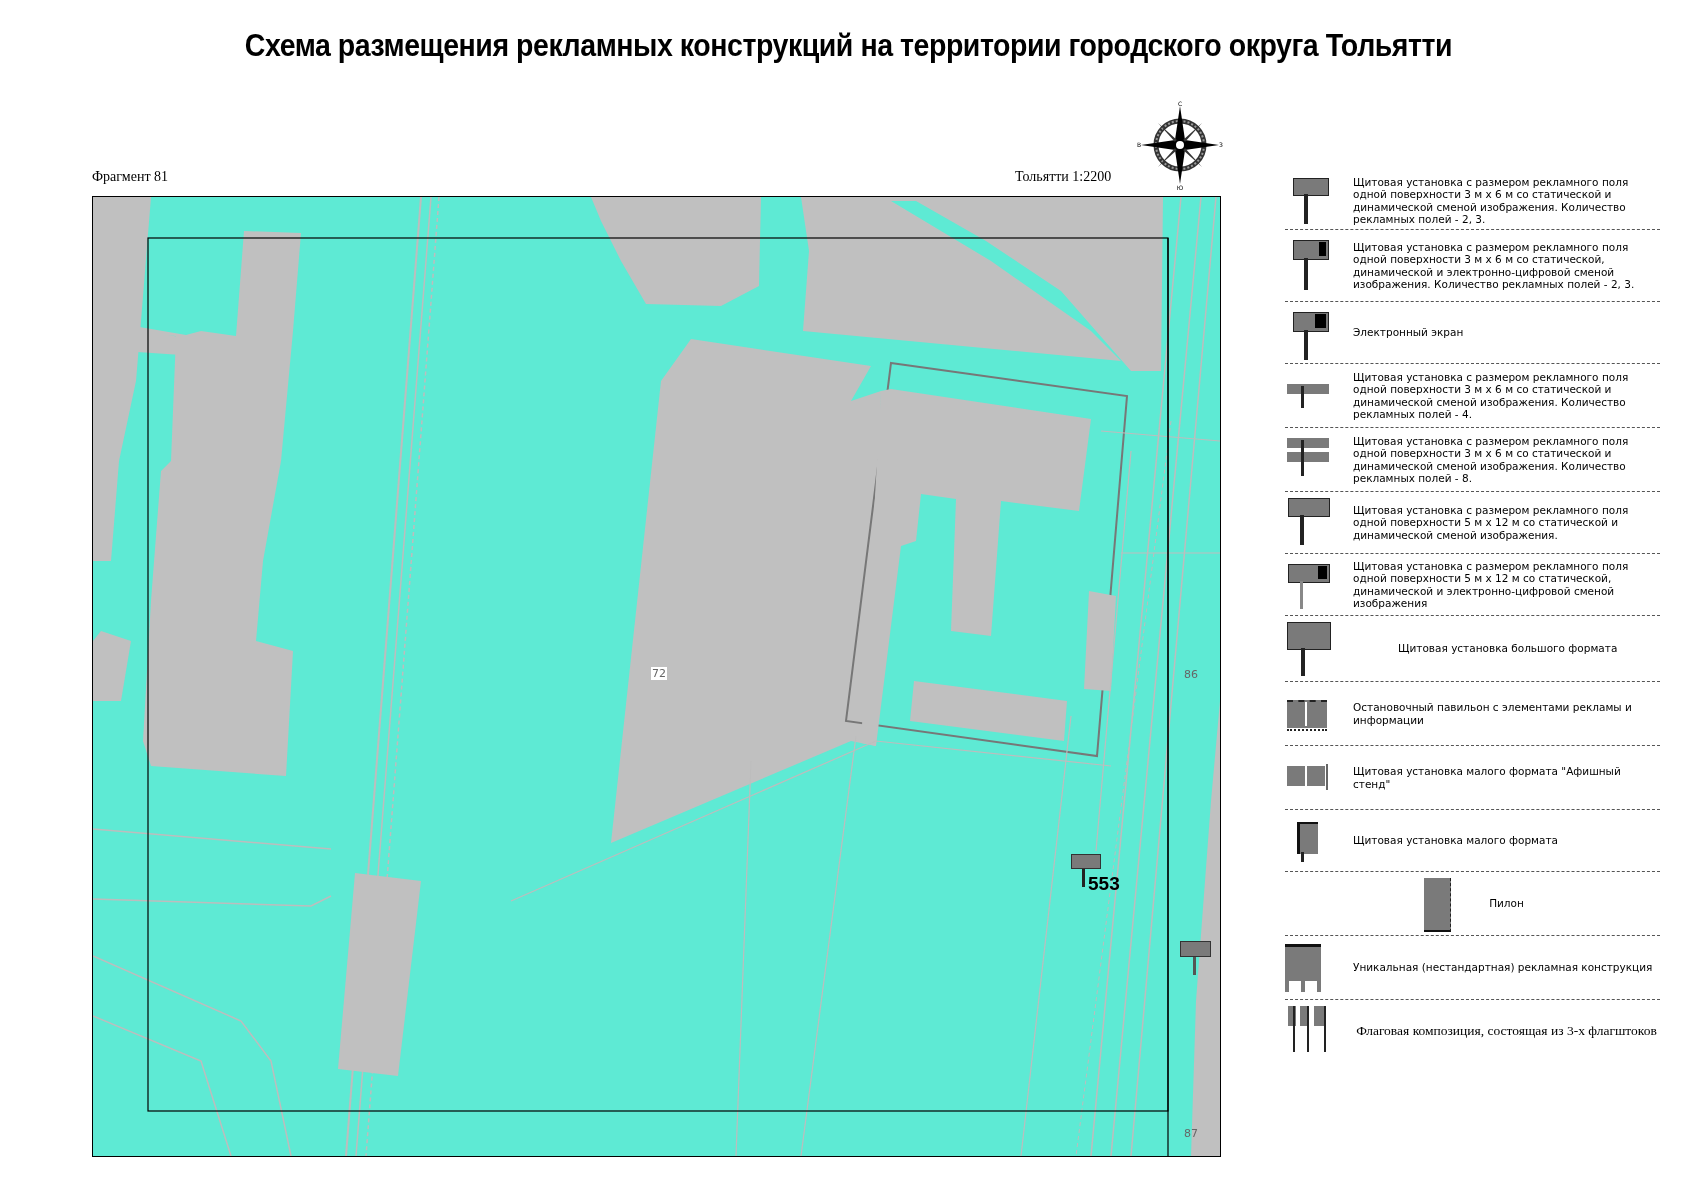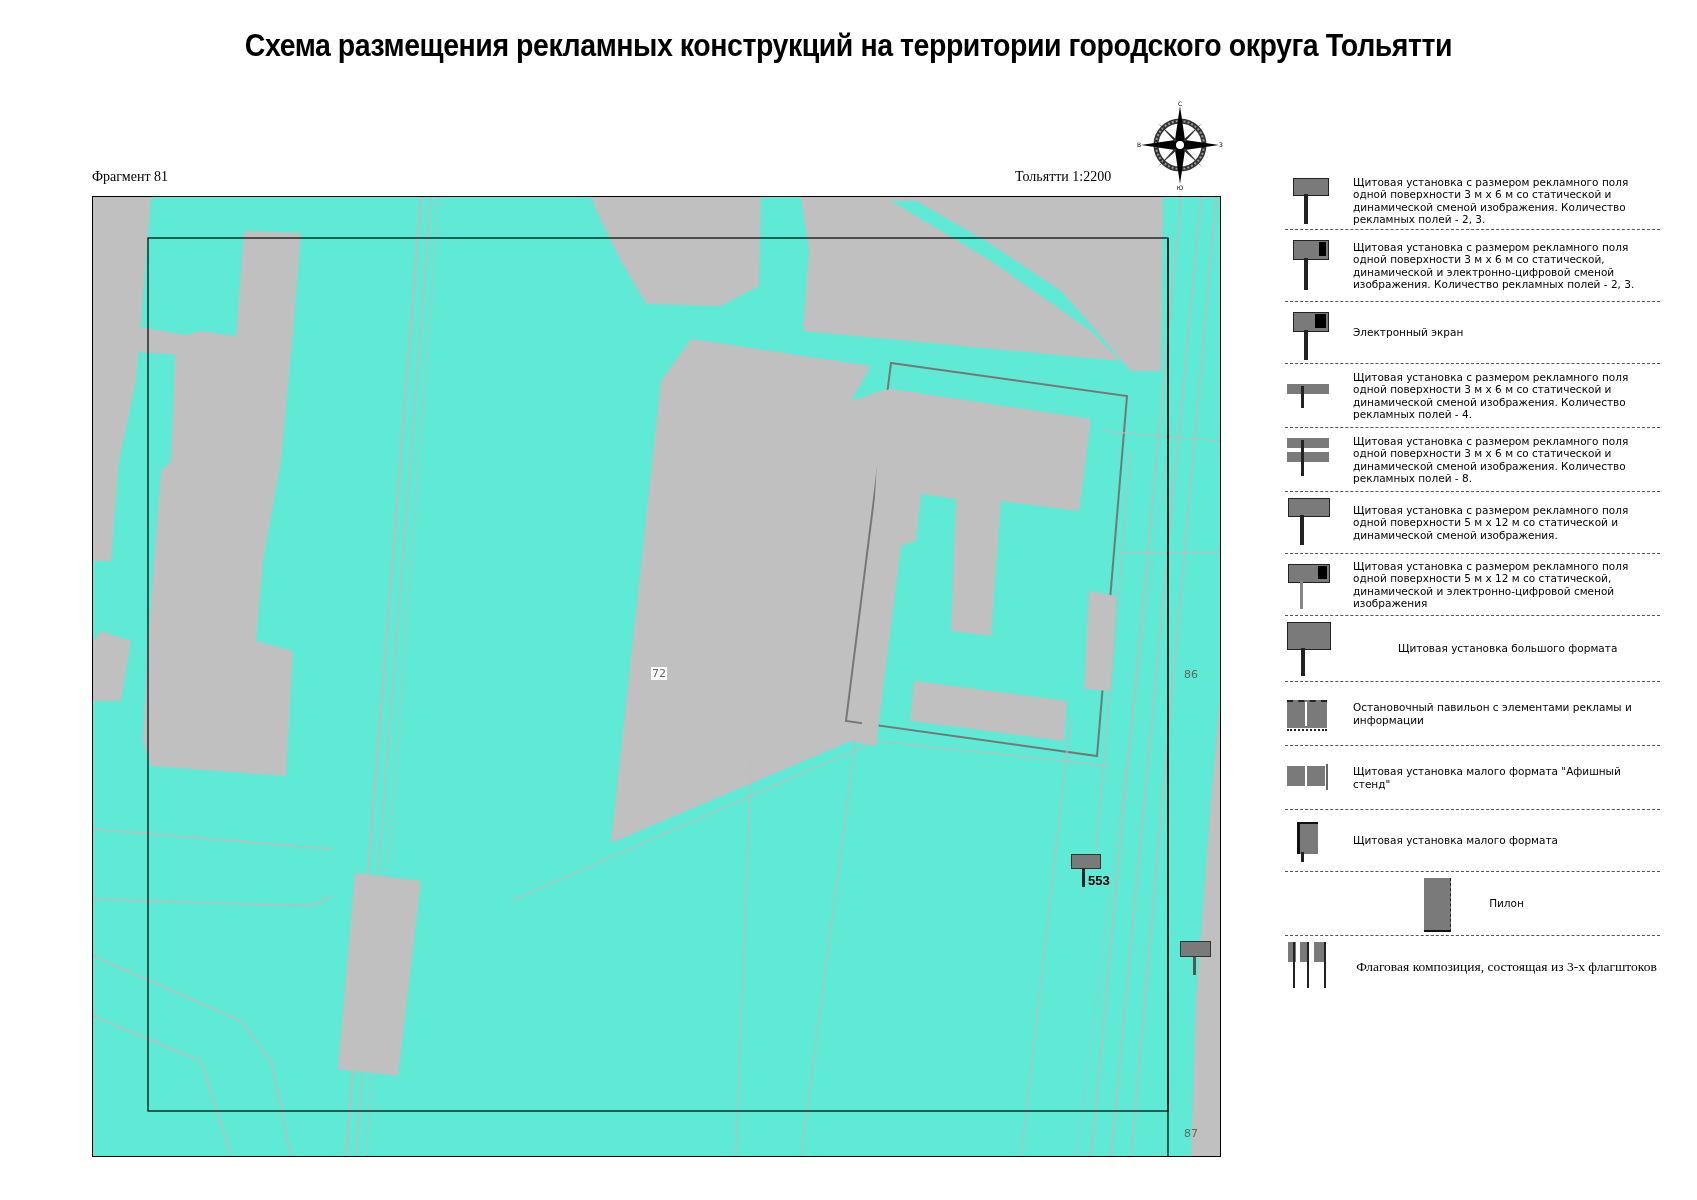--- a/index.html
+++ b/index.html
@@ -9,21 +9,21 @@
   .scale { position: absolute; left: 1015px; top: 169px; font-family: "Liberation Serif", serif; font-size: 14px; }
   .compass { position: absolute; left: 1135px; top: 100px; width: 90px; height: 90px; }
   .map { position: absolute; left: 92px; top: 196px; width: 1127px; height: 959px; border: 1.5px solid #000; background: #5eead4; overflow: hidden; }
   .map svg { position: absolute; left: 0; top: 0; }
   .legend { position: absolute; left: 1285px; top: 172px; width: 375px; }
   .legend-item { position: relative; border-bottom: 1.5px dashed #555; display: flex; align-items: center; box-sizing: border-box; }
   .legend-icon { width: 60px; flex: 0 0 60px; height: 100%; position: relative; }
   .legend-text { font-family: "DejaVu Sans", sans-serif; font-size: 10.5px; line-height: 12.5px; padding-left: 8px; }
   .legend-text.serif { font-family: "Liberation Serif", serif; font-size: 13.5px; line-height: 20px; }
   .li-marker { position: absolute; }
-  .marker-label { position: absolute; font-family: "Liberation Sans", sans-serif; font-weight: bold; font-size: 13px; }
+  .marker-label { position: absolute; font-family: "Liberation Sans", sans-serif; font-weight: bold; font-size: 19px; }
   .num-label { position: absolute; font-family: "DejaVu Sans", sans-serif; font-size: 11px; color: #666; }
 </style>
 </head>
 <body>
 
 <div class="title">Схема размещения рекламных конструкций на территории городского округа Тольятти</div>
 <div class="fragment">Фрагмент 81</div>
 <div class="scale">Тольятти 1:2200</div>
 
 <div class="compass">
@@ -194,20 +194,29 @@
       <div style="position:absolute; left:16px; top:42px; width:3px; height:10px; background:#222;"></div>
     </div>
     <div class="legend-text">Щитовая установка малого формата</div>
   </div>
   <div class="legend-item" style="height:64px;justify-content:center;">
     <div class="legend-icon">
       <div style="position:absolute; left:3px; top:6px; width:26px; height:52px; background:#7a7a7a; border-right:1px dashed #222; border-bottom:2px solid #111;"></div>
     </div>
     <div class="legend-text">Пилон</div>
   </div>
+  <div class="legend-item" style="height:64px;">
+    <div class="legend-icon">
+      <div style="position:absolute; left:0px; top:8px; width:36px; height:34px; background:#7a7a7a; border-top:3px solid #111;"></div>
+      <div style="position:absolute; left:0px; top:42px; width:4px; height:14px; background:#7a7a7a;"></div>
+      <div style="position:absolute; left:16px; top:42px; width:4px; height:14px; background:#7a7a7a;"></div>
+      <div style="position:absolute; left:32px; top:42px; width:4px; height:14px; background:#7a7a7a;"></div>
+    </div>
+    <div class="legend-text">Уникальная (нестандартная) рекламная конструкция</div>
+  </div>
   <div class="legend-item" style="height:62px; border-bottom:none;justify-content:center;">
     <div class="legend-icon">
       <div style="position:absolute; left:0px; top:6px; width:8px; height:20px; background:#7a7a7a;"></div>
       <div style="position:absolute; left:5px; top:6px; width:2px; height:46px; background:#222;"></div>
       <div style="position:absolute; left:12px; top:6px; width:8px; height:20px; background:#7a7a7a;"></div>
       <div style="position:absolute; left:19px; top:6px; width:2px; height:46px; background:#222;"></div>
       <div style="position:absolute; left:26px; top:6px; width:10px; height:20px; background:#7a7a7a;"></div>
       <div style="position:absolute; left:36px; top:6px; width:2px; height:46px; background:#222;"></div>
     </div>
     <div class="legend-text serif">Флаговая композиция, состоящая из 3-х флагштоков</div>

